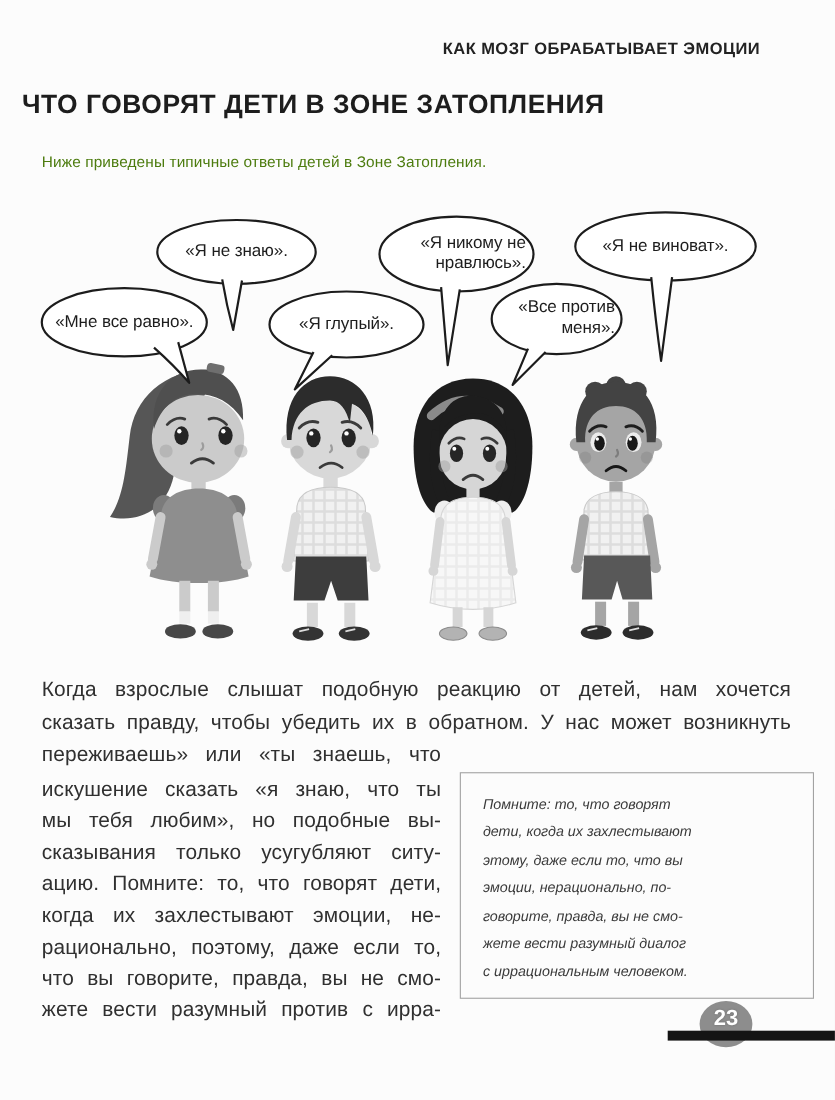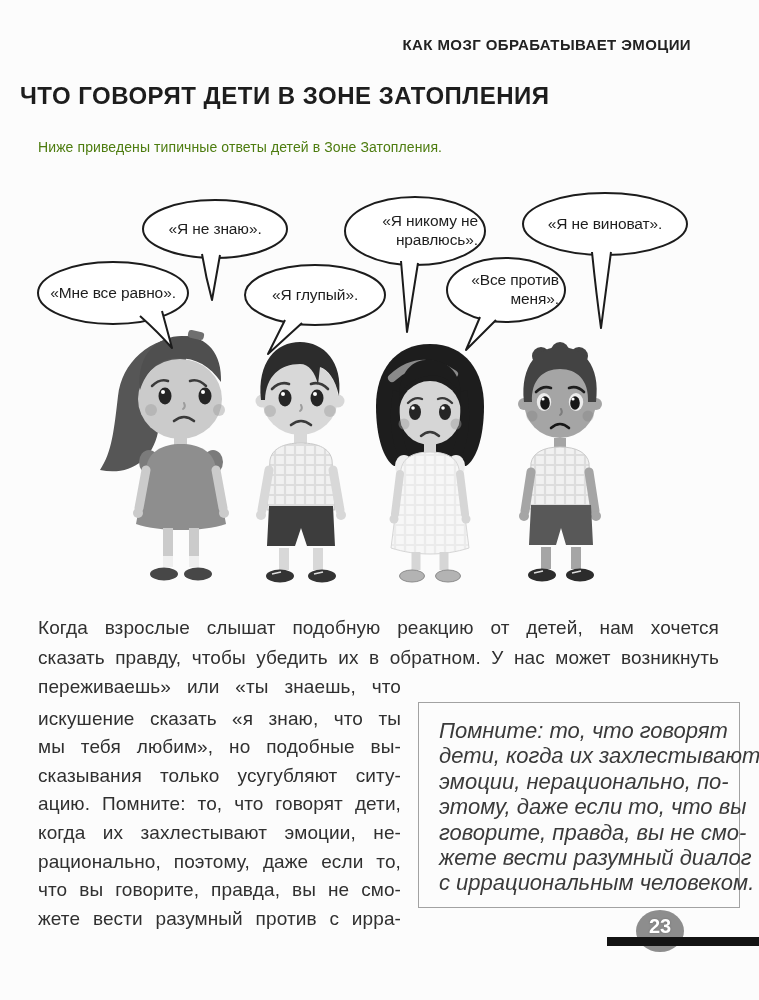--- a/index.html
+++ b/index.html
@@ -35,21 +35,21 @@
   }
   .bline.wide{width:681px;line-height:30px;}
   .bline.narrow{width:363px;line-height:28.6px;}
   .bline.first-narrow{margin-top:3px;}
   .callout{
     position:absolute;top:702px;left:418px;width:322px;height:206px;
     border:1.5px solid #a2a2a2;box-sizing:border-box;
     padding:15px 18px 0 20px;background:#fcfcfc;
   }
   .callout .cline{
-    font-style:italic;font-size:22px;line-height:25.4px;color:#3a3a3a;
+    font-style:italic;font-size:13px;line-height:25.4px;color:#3a3a3a;
     white-space:nowrap;
   }
   .footer-bar{
     position:absolute;left:607px;top:937px;width:152px;height:9px;
     z-index:2;
   }
   .page-badge{
     position:absolute;left:636px;top:910px;width:48px;height:42px;
     border-radius:50%;z-index:1;
   }
@@ -239,22 +239,22 @@
     <div class="bline narrow">ацию. Помните: то, что говорят дети,</div>
     <div class="bline narrow">когда их захлестывают эмоции, не-</div>
     <div class="bline narrow">рационально, поэтому, даже если то,</div>
     <div class="bline narrow">что вы говорите, правда, вы не смо-</div>
     <div class="bline narrow">жете вести разумный против с ирра-</div>
   </div>
 
   <div class="callout">
     <div class="cline">Помните: то, что говорят</div>
     <div class="cline">дети, когда их захлестывают</div>
+    <div class="cline">этому, даже если то, что вы</div>
     <div class="cline">эмоции, нерационально, по-</div>
-    <div class="cline">этому, даже если то, что вы</div>
     <div class="cline">говорите, правда, вы не смо-</div>
     <div class="cline">жете вести разумный диалог</div>
     <div class="cline">с иррациональным человеком.</div>
   </div>
 
   <div class="page-badge" style="background: rgb(141, 141, 141);">
     <span class="num">23</span>
   </div>
   <div class="footer-bar" style="background: rgb(20, 20, 20);"></div>
 

